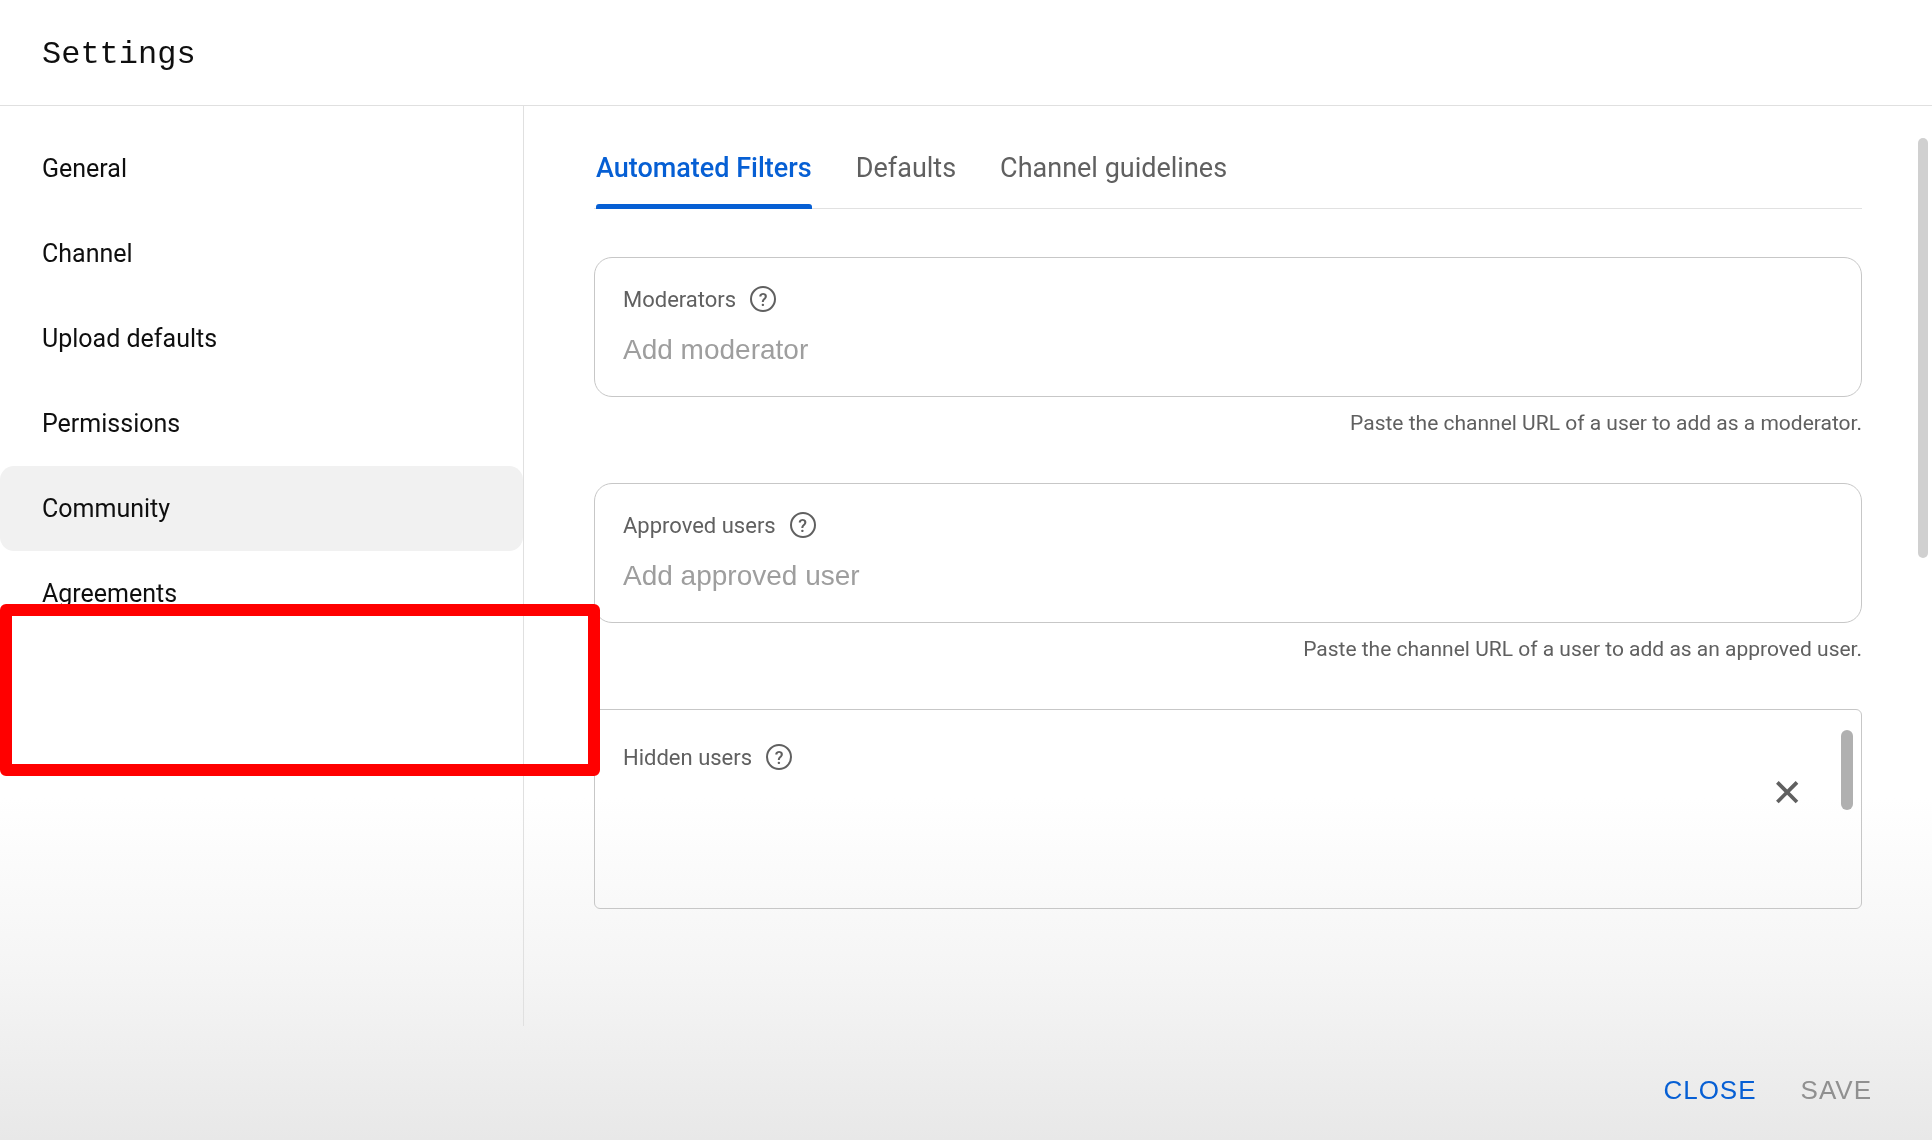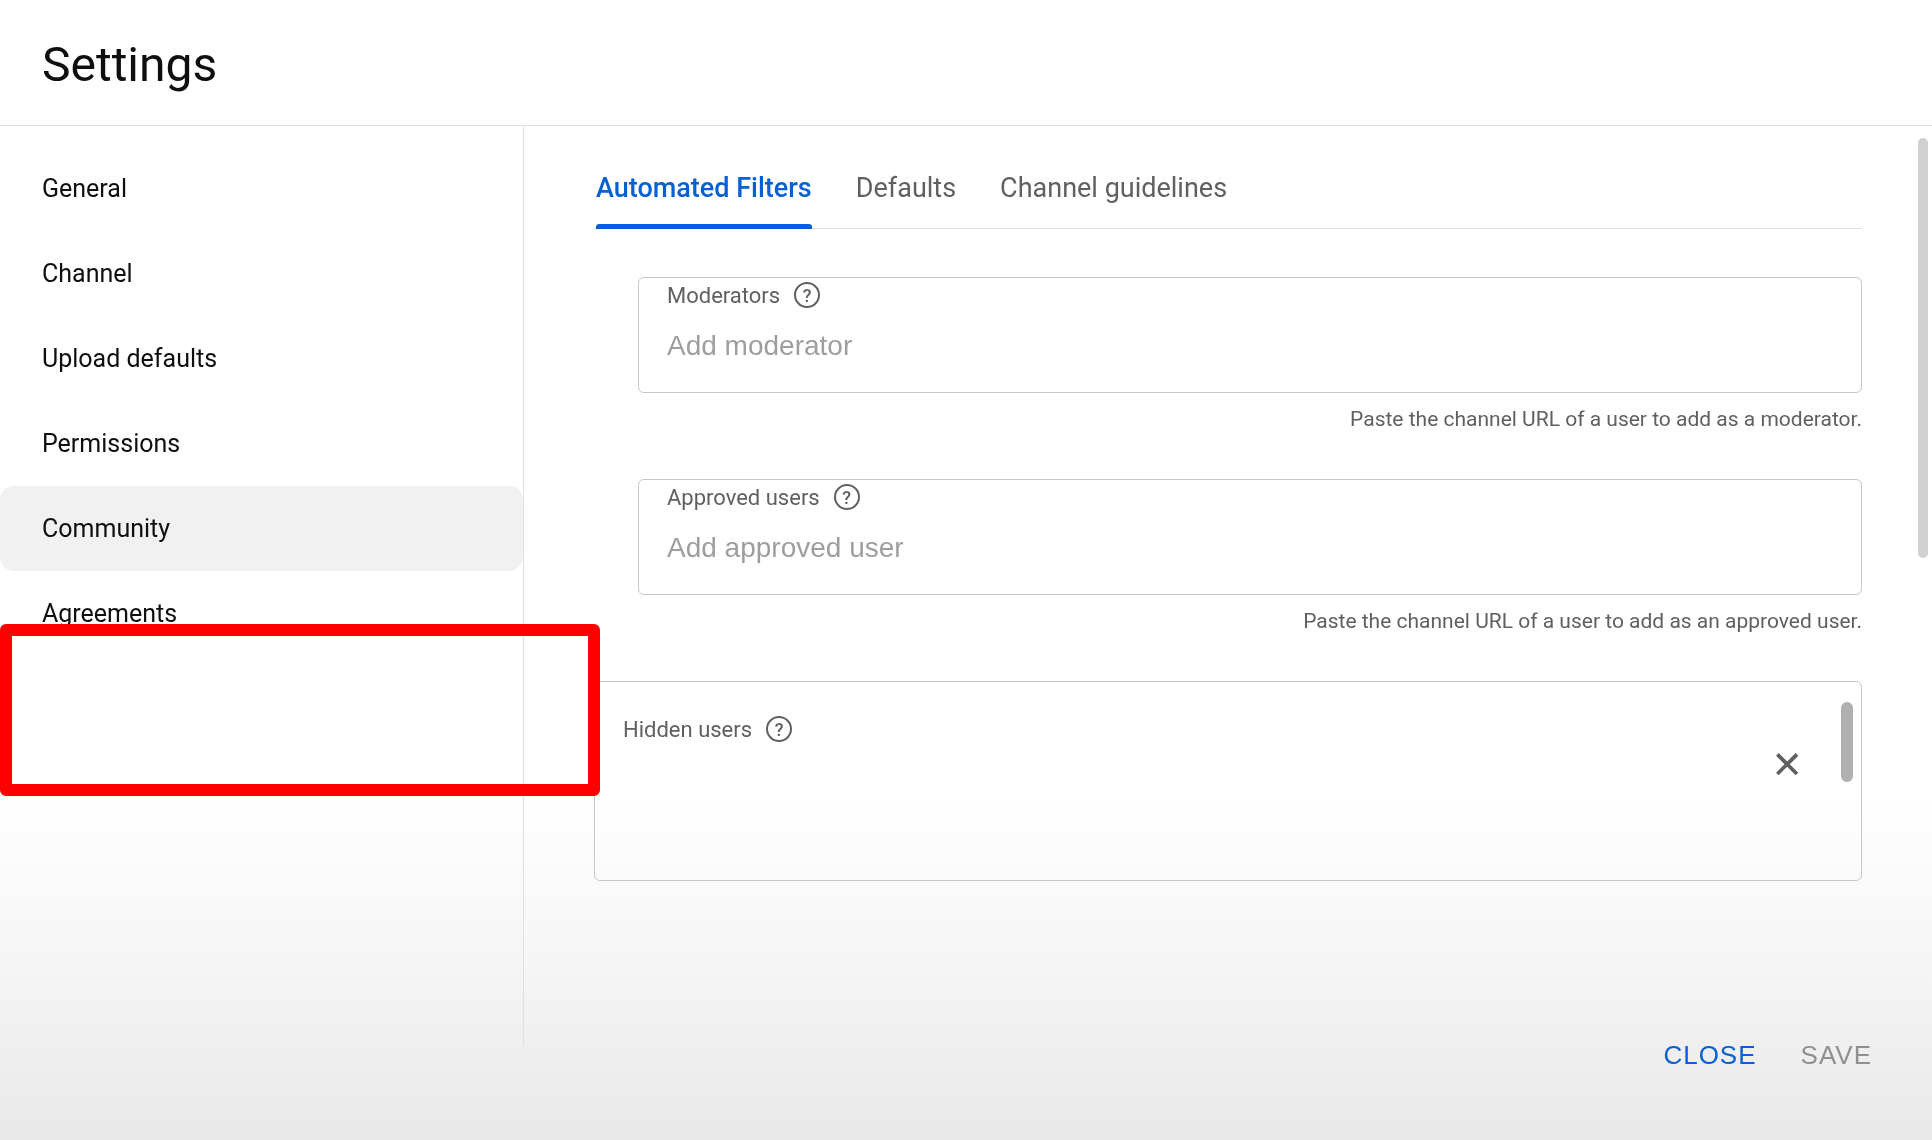--- a/index.html
+++ b/index.html
@@ -14,23 +14,24 @@
   .page {
     position: relative;
     width: 100%;
     height: 100%;
     background: linear-gradient(to bottom, #ffffff 0%, #ffffff 70%, #f5f5f5 85%, #e8e8e8 100%);
   }
   .header {
     padding: 36px 0 32px 42px;
   }
   .header-title {
-    font-size: 48px;
+    font-size: 32px;
     font-weight: 400;
     color: #0f0f0f;
+    font-family: Liberation Mono, monospace;
   }
   .divider-top {
     width: 100%;
     height: 1px;
     background: #e0e0e0;
   }
   .body {
     display: flex;
     height: calc(100% - 120px - 100px);
     position: relative;
@@ -94,24 +95,23 @@
     bottom: -1px;
     height: 5px;
     background: #065fd4;
     border-radius: 3px 3px 0 0;
   }
   .field-group {
     margin-top: 48px;
   }
   .field-box {
     border: 1px solid #c7c7c7;
-    border-radius: 6px;
-    padding: 4px 28px 30px 28px;
-    position: relative;
-    margin-left: 44px;
+    border-radius: 18px;
+    padding: 28px 28px 30px 28px;
+    position: relative;
   }
   .field-label-row {
     display: flex;
     align-items: center;
     gap: 14px;
   }
   .field-label {
     font-size: 22px;
     color: #606060;
   }
@@ -172,21 +172,21 @@
     border-radius: 6px;
   }
   .footer {
     position: absolute;
     bottom: 0;
     left: 0;
     right: 0;
     height: 100px;
     display: flex;
     justify-content: flex-end;
-    align-items: flex-start;
+    align-items: center;
     gap: 44px;
     padding-right: 60px;
   }
   .footer-btn {
     font-size: 26px;
     font-weight: 500;
     letter-spacing: 1px;
     cursor: pointer;
     background: none;
     border: none;

